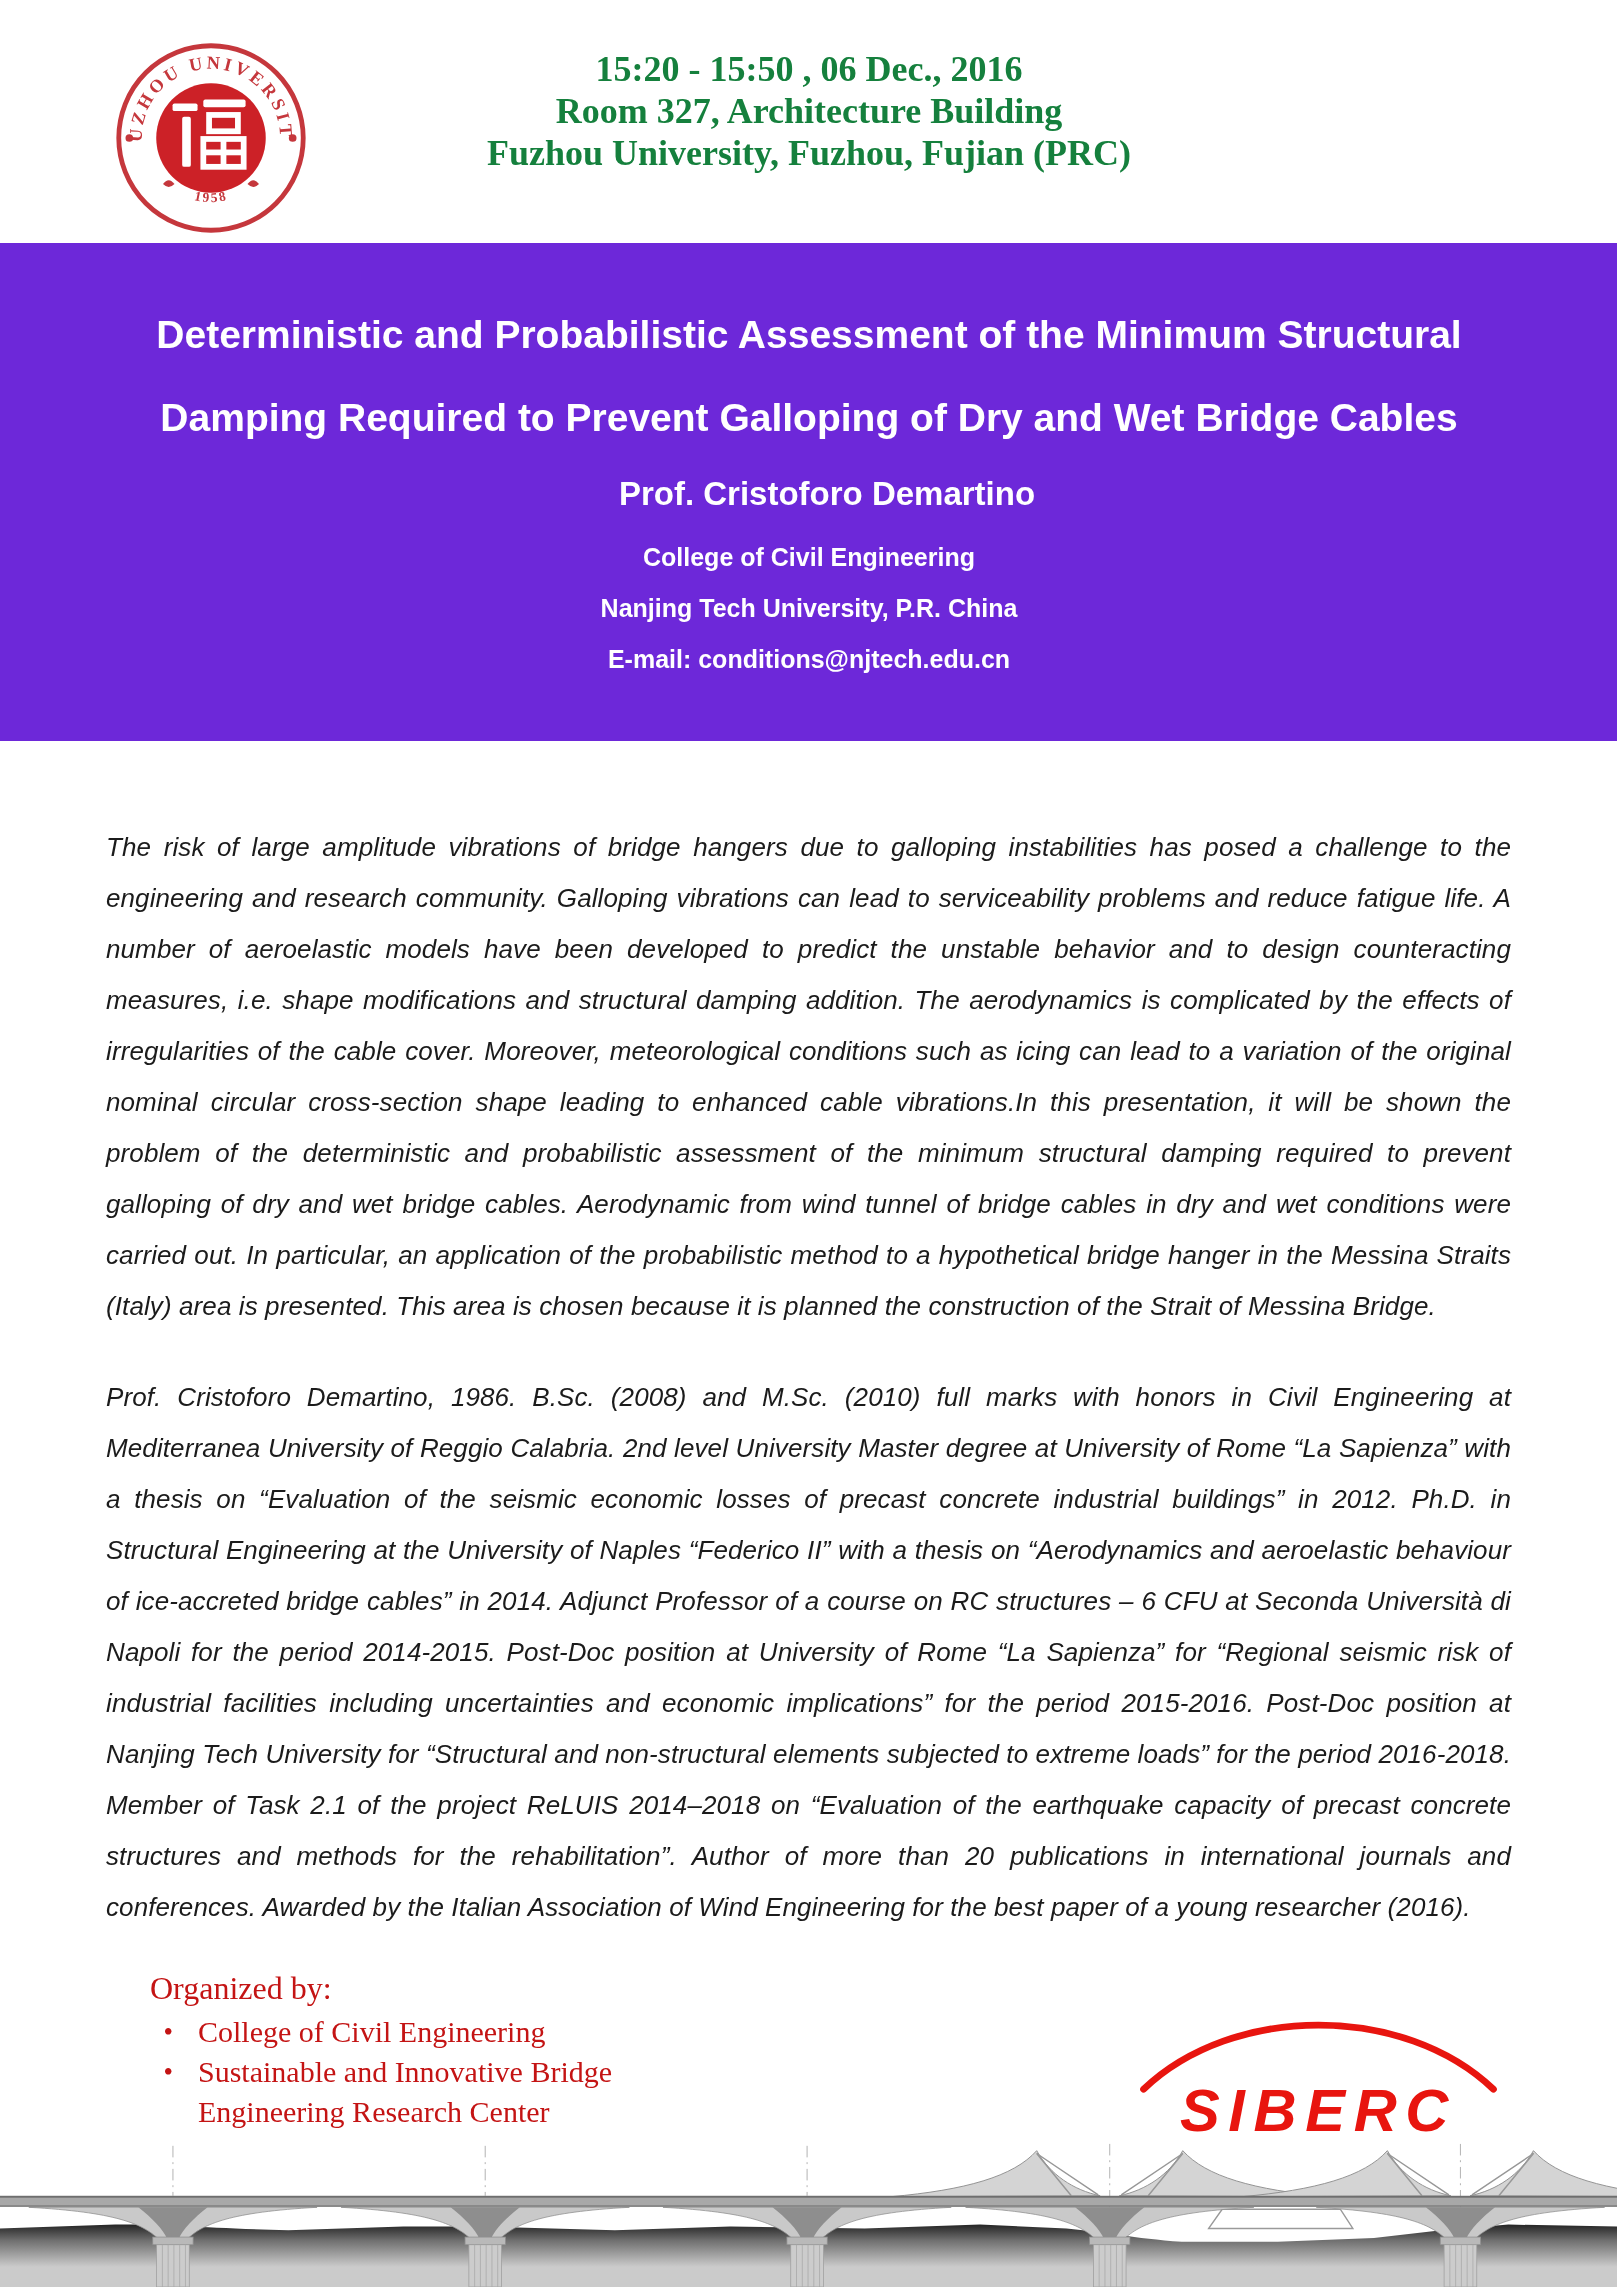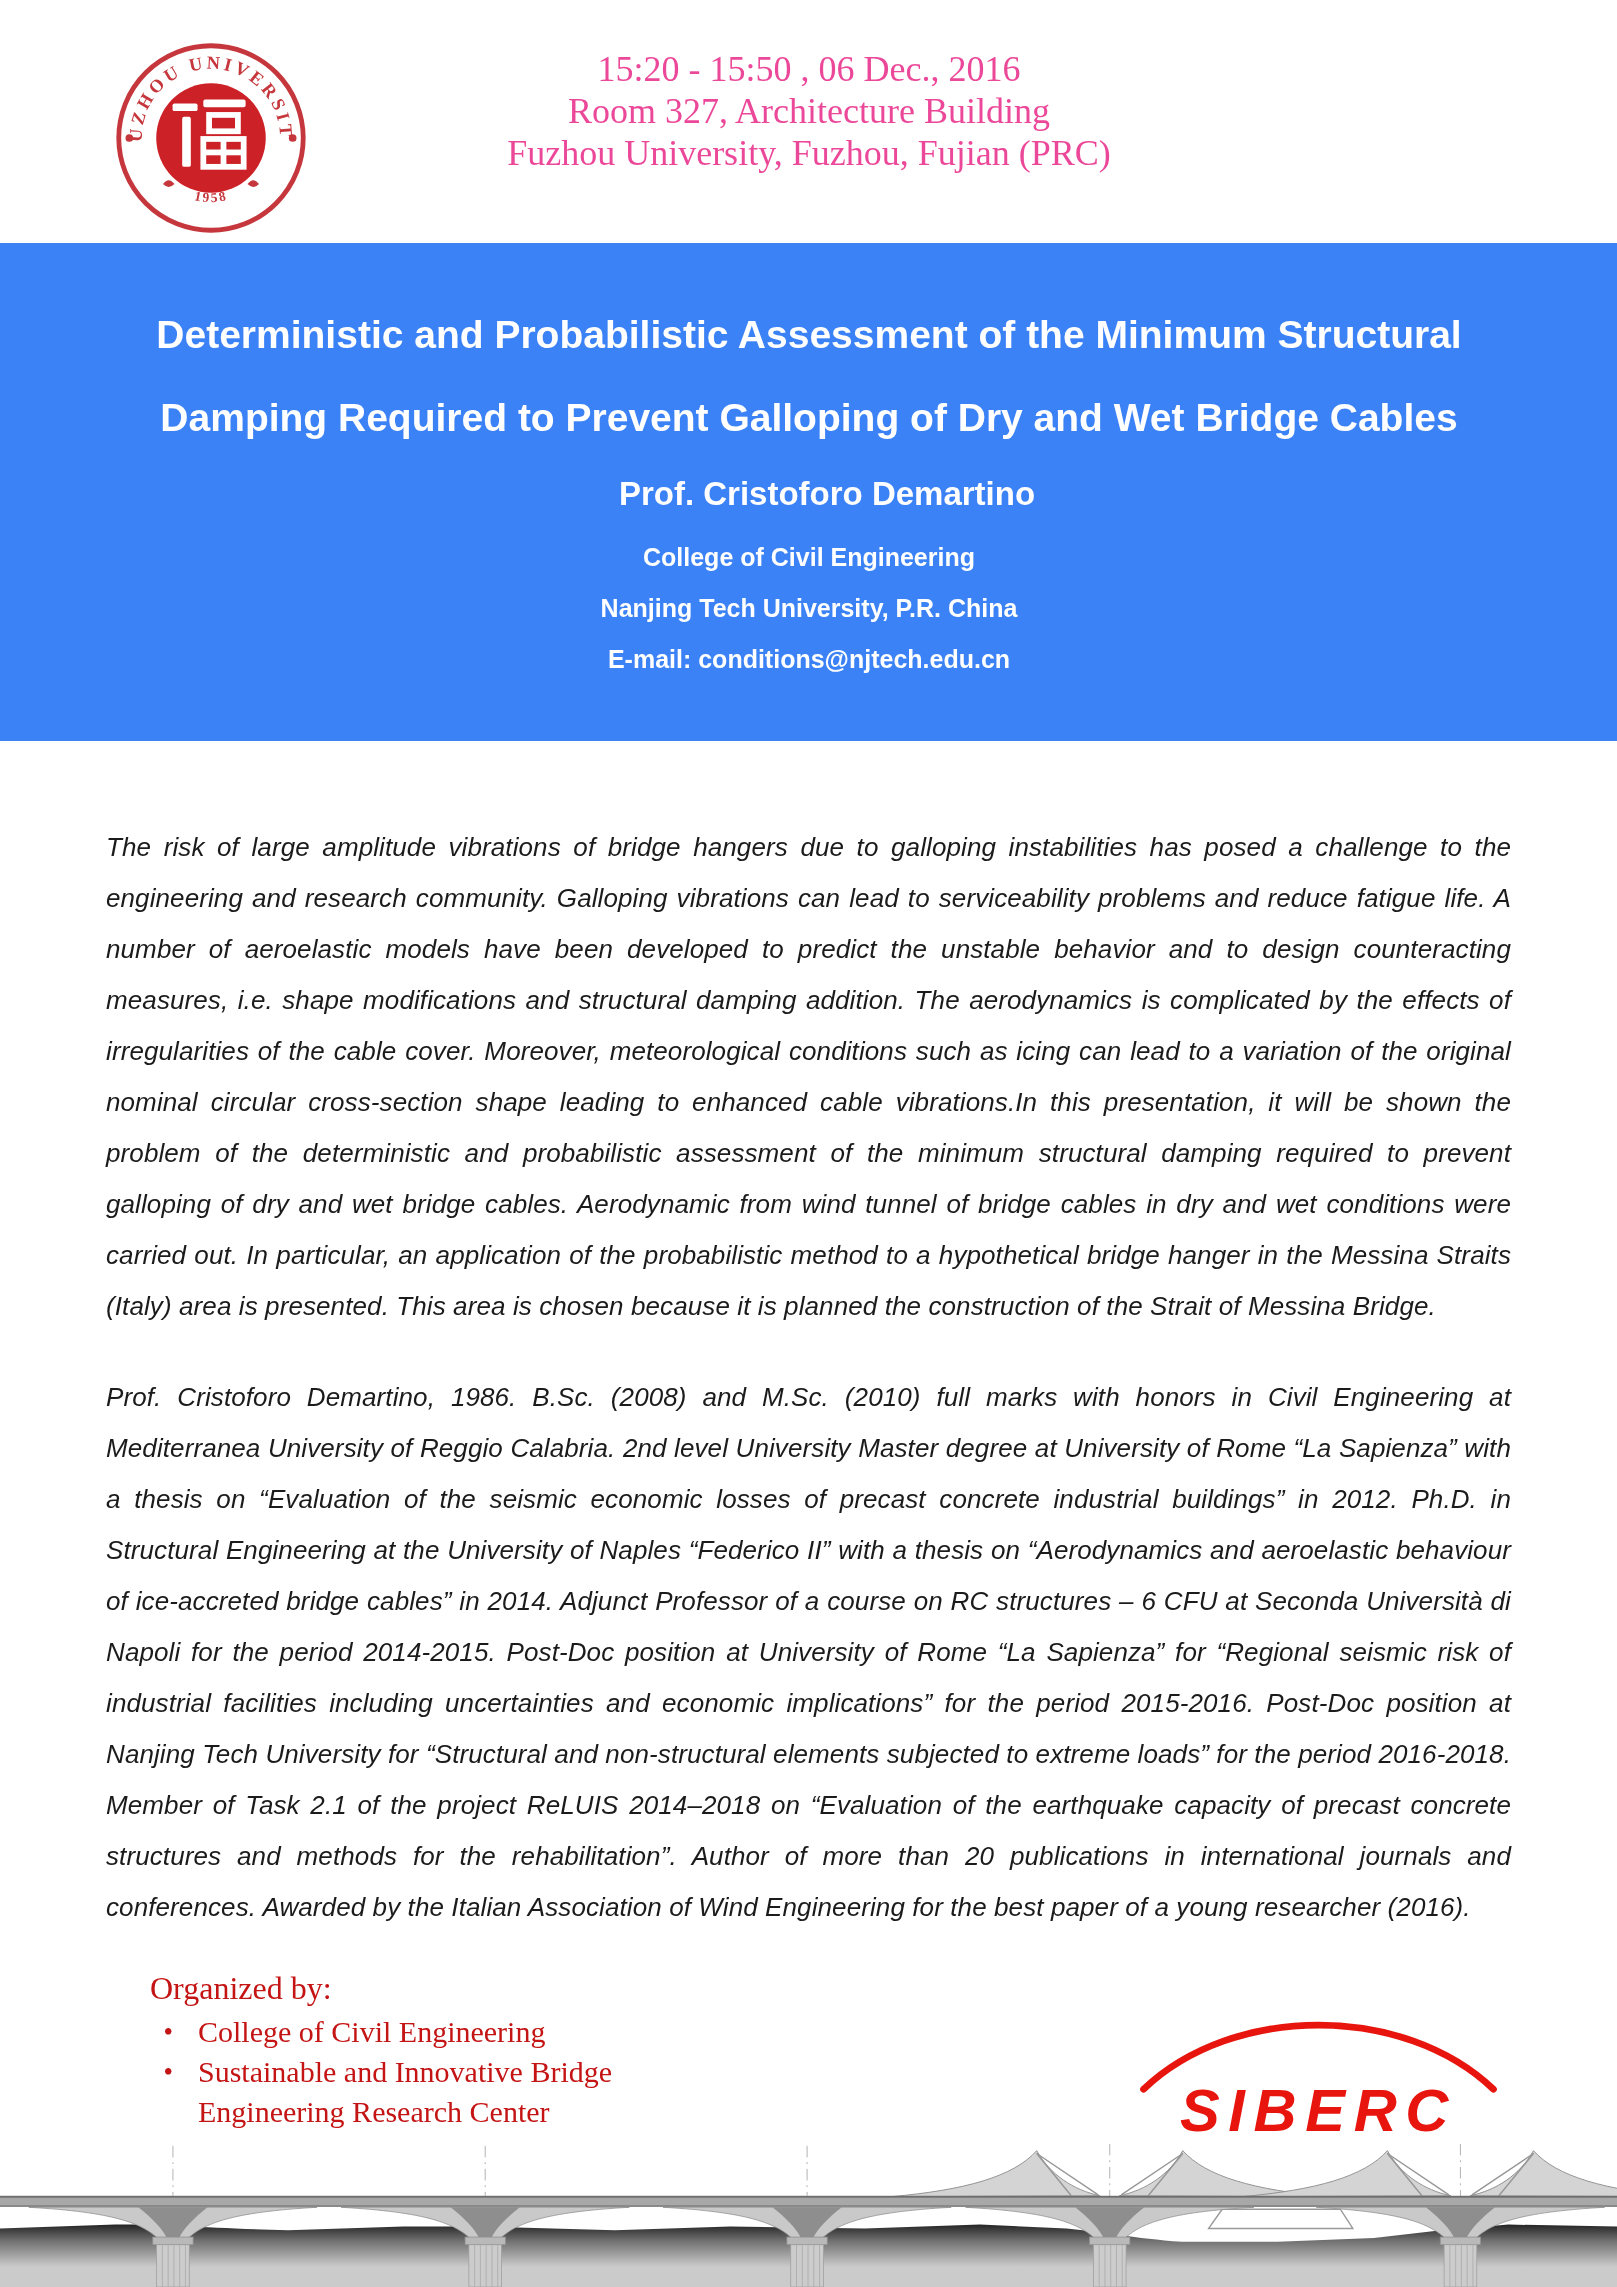--- a/index.html
+++ b/index.html
@@ -5,27 +5,27 @@
   html,body{margin:0;padding:0;background:#fff;}
   .page{
     position:relative;width:1618px;height:2287px;background:#ffffff;
     font-family:"Liberation Sans",sans-serif;overflow:hidden;
   }
   
   .top{position:absolute;top:0;left:0;width:100%;height:243px;background:#ffffff;}
   .logo{position:absolute;left:113px;top:40px;width:196px;height:196px;}
   .schedule{
     position:absolute;left:0;right:0;top:48px;text-align:center;
-    font-family:"Liberation Serif",serif;color:#ec4899;
-    font-size:36px;line-height:42px;font-weight:400;
+    font-family:"Liberation Serif",serif;color:#15803d;
+    font-size:36px;line-height:42px;font-weight:700;
   }
   
   .banner{
     position:absolute;top:243px;left:0;width:100%;height:498px;
-    background:#3b82f6;color:#ffffff;text-align:center;
+    background:#6d28d9;color:#ffffff;text-align:center;
   }
   .banner h1{margin:0;padding-top:50px;font-size:39px;font-weight:bold;line-height:83px;letter-spacing:0px;}
   .banner h1 span{display:block;}
   .speaker{margin-top:15.4px;font-size:33px;font-weight:bold;line-height:40px;padding-left:36px;}
   .affil{margin-top:17.3px;font-size:25px;font-weight:bold;line-height:51px;}
   .affil div{display:block;}
   
   .content{position:absolute;left:93px;top:809px;width:1431px;color:#1b1b1b;}
   .content p{
     margin:13px;font-size:26px;line-height:51px;text-align:justify;

